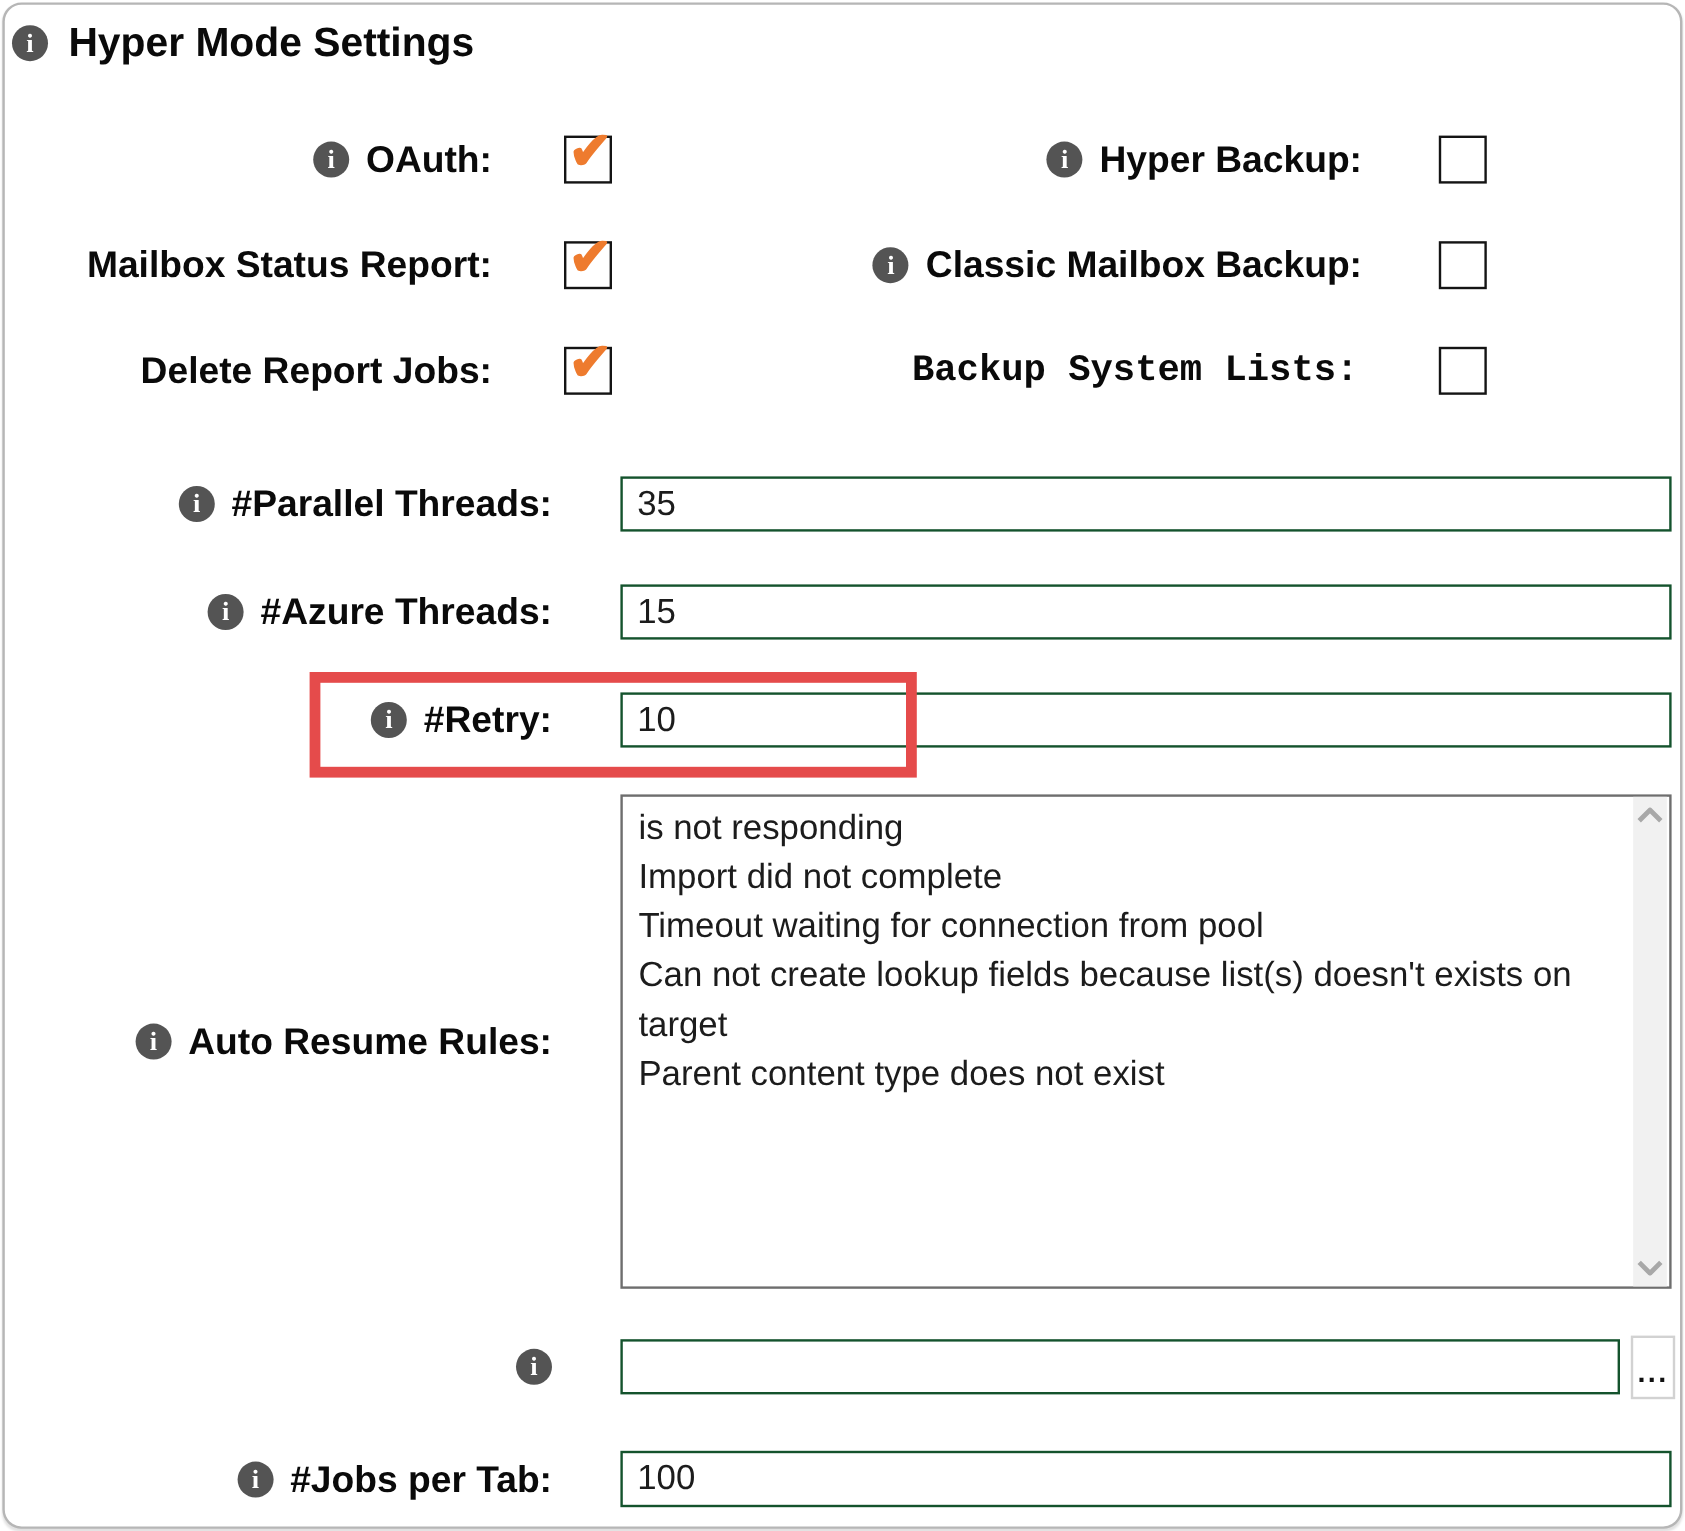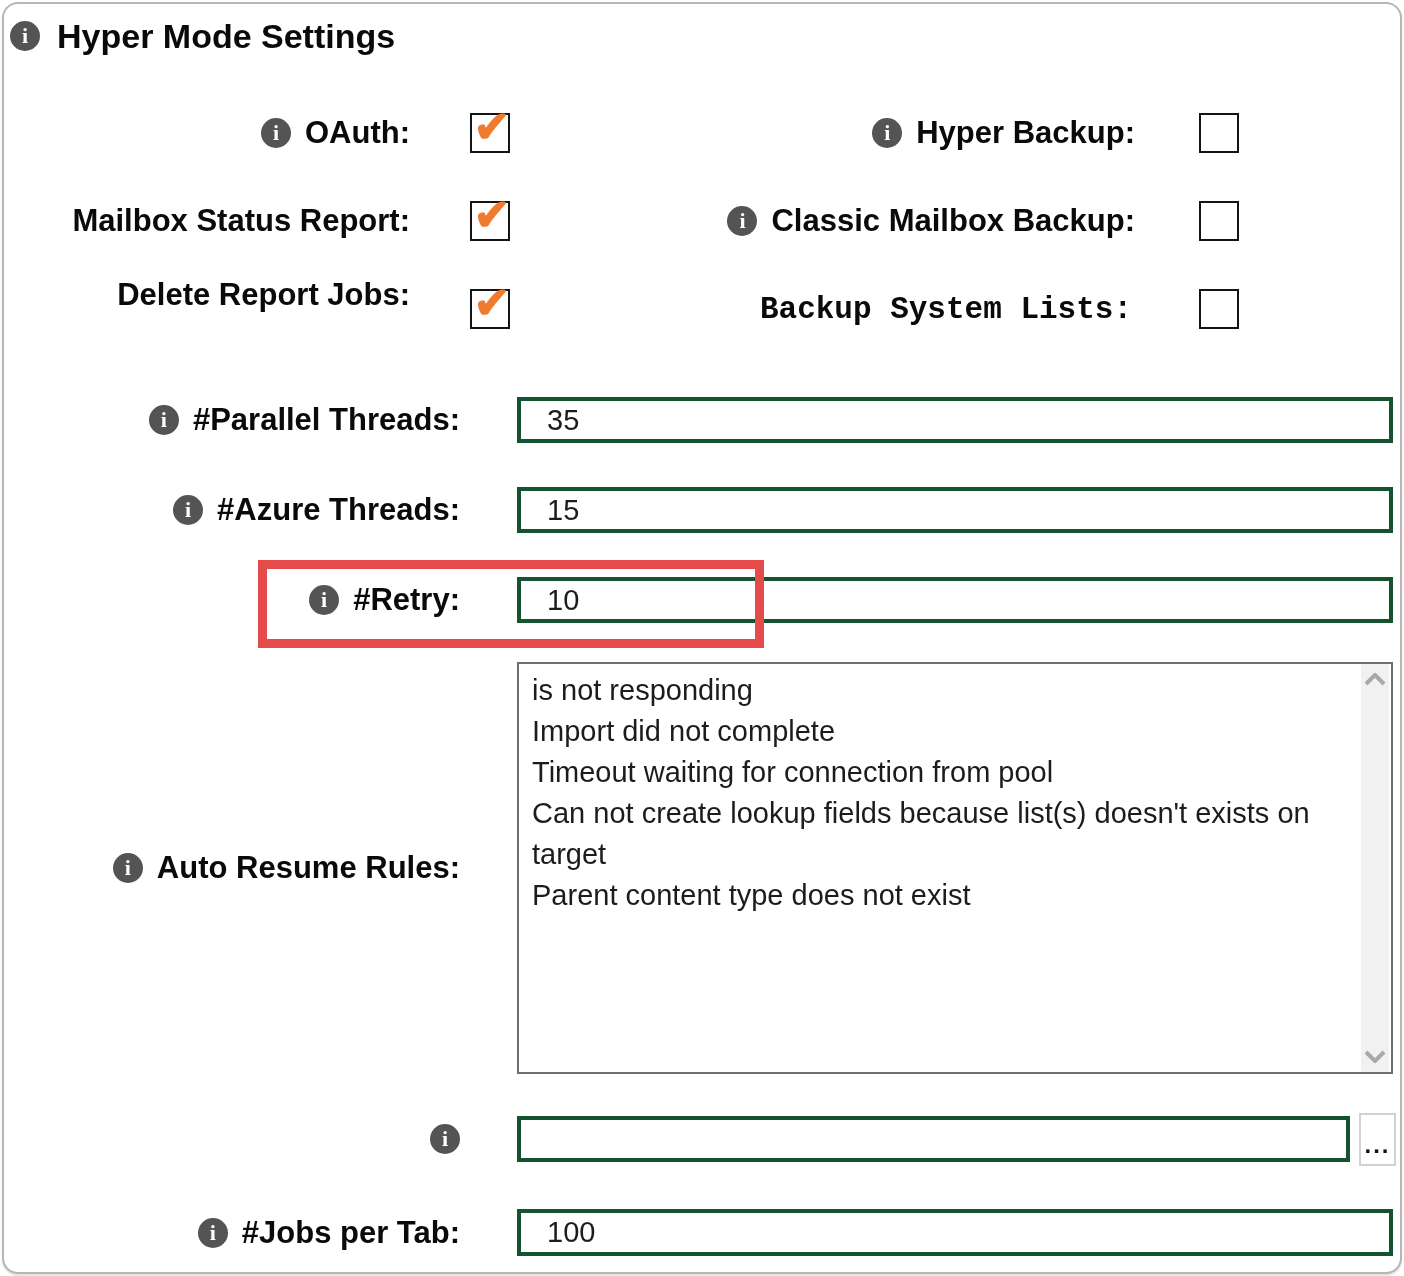--- a/index.html
+++ b/index.html
@@ -32,23 +32,23 @@
   .checkbox{
     width:40px;height:40px;background:#fff;border:2px solid #141414;
     display:flex;align-items:center;justify-content:center;cursor:pointer;
   }
   .checkmark{
     color:#ee7b2e;font-size:44px;font-weight:bold;line-height:1;
     margin-top:-12px;margin-left:4px;pointer-events:none;
   }
   
   .text-input{
-    border:4px solid #14532d;background:#fff;color:#1c1c1c;
+    border:2px solid #14532d;background:#fff;color:#1c1c1c;
     font-size:29px;font-family:"Liberation Sans",sans-serif;
-    padding:0 26px;outline:none;
+    padding:0 12px;outline:none;
   }
   textarea.rules{
     border:2px solid #6e6e6e;background:#fff;color:#1c1c1c;
     font-size:29px;line-height:41px;font-family:"Liberation Sans",sans-serif;
     padding:6px 48px 6px 13px;resize:none;overflow:hidden;outline:none;
   }
   
   .scrollbar{
     background:#f1f1f1;display:flex;flex-direction:column;
     justify-content:space-between;align-items:center;
@@ -99,21 +99,21 @@
   </div>
 
   <div class="abs lbl" style="right:269px;top:201px;height:40px;">
     <span class="info-badge">i</span>
     <span>Classic Mailbox Backup:</span>
   </div>
   <div class="abs checkbox" style="left:1199px;top:201px;">
     <span class="checkmark"></span>
   </div>
 
-  <div class="abs lbl" style="right:994px;top:275px;height:40px;">
+  <div class="abs lbl" style="right:994px;top:289px;height:40px;">
     <span>Delete Report Jobs:</span>
   </div>
   <div class="abs checkbox" style="left:470px;top:289px;">
     <span class="checkmark">✔</span>
   </div>
 
   <div class="abs lbl" style="right:272px;top:289px;height:40px;font-family:Liberation Mono, monospace;">
     <span>Backup System Lists:</span>
   </div>
   <div class="abs checkbox" style="left:1199px;top:289px;">

